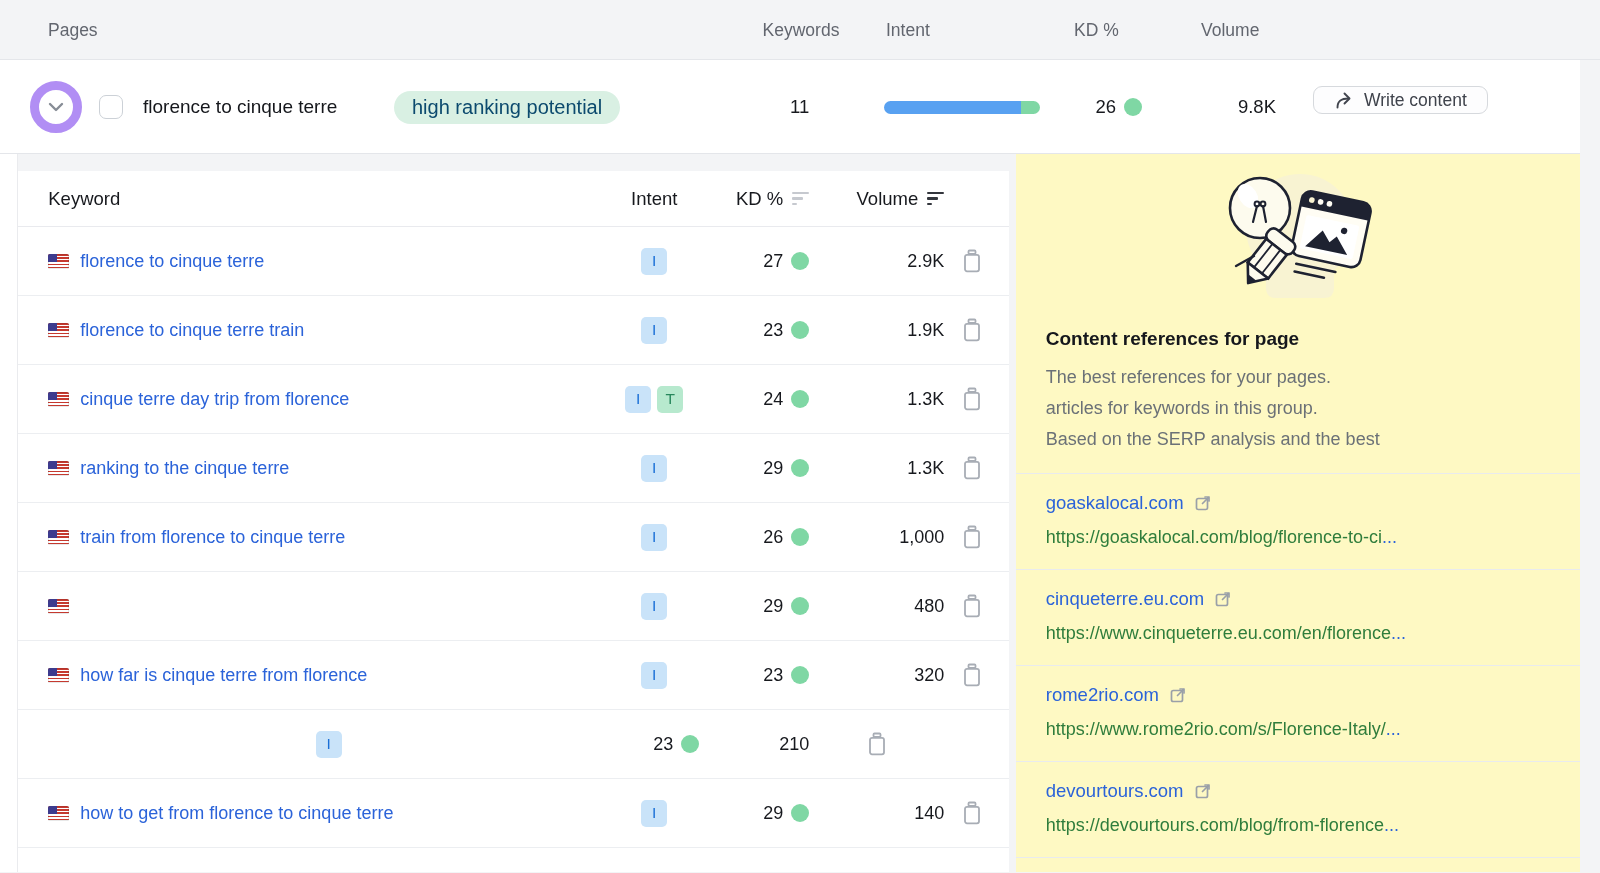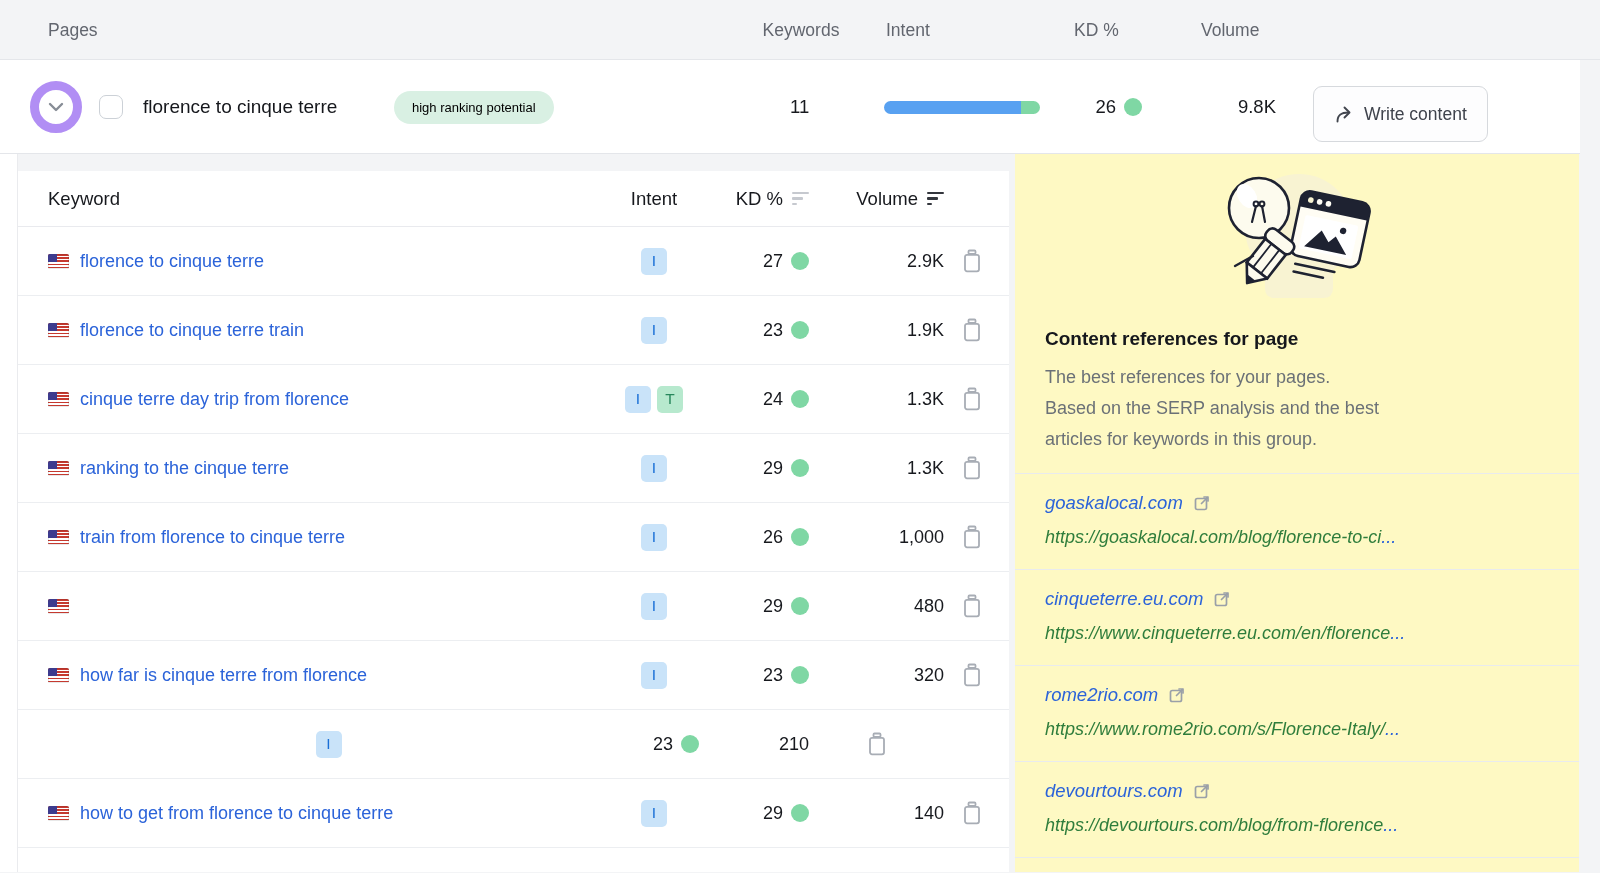--- a/index.html
+++ b/index.html
@@ -42,21 +42,21 @@
     position:absolute; left:99px; top:35px; width:24px; height:24px;
     border:1.5px solid #ccd1d7; border-radius:7px; background:#fff; cursor:pointer;
   }
   .group-title {
     position:absolute; left:143px; top:0; height:94px; line-height:94px;
     font-size:19px; color:#15171c; white-space:nowrap;
   }
   .ranking-badge {
     position:absolute; left:394px; top:31px; height:33px; line-height:33px;
     padding:0 18px; border-radius:17px;
-    background:#d9f0e3; color:#000000; font-size:13px; white-space:nowrap;
+    background:#d9f0e3; color:#0c4a6e; font-size:20px; white-space:nowrap;
   }
   .kw-count {
     position:absolute; left:790px; top:0; width:63px; height:94px; line-height:94px;
     font-size:18.5px; color:#17191e;
   }
   .intent-bar {
     position:absolute; left:884px; top:41px; width:156px; height:13px;
     border-radius:7px; overflow:hidden; display:flex;
   }
   .intent-bar .seg-blue  { background:#58a1f1; height:100%; }
@@ -65,29 +65,29 @@
     position:absolute; left:1078px; top:0; height:94px;
     display:flex; align-items:center; gap:8px;
   }
   .group-kd .num { font-size:18.5px; width:38px; text-align:right; }
   .dot { width:18px; height:18px; border-radius:50%; background:#7fd7a4; flex:none; }
   .group-volume {
     position:absolute; left:1190px; top:0; width:86px; height:94px; line-height:94px;
     text-align:right; font-size:18.5px;
   }
   .write-btn {
-    position:absolute; left:1313px; top:26px; height:56px;
+    position:absolute; left:1313px; top:26px; height:28px;
     display:flex; align-items:center; gap:10px; padding:0 20px;
     border:1px solid #d6d9dd; border-radius:9px; background:#fdfdfe;
     font-size:17.5px; color:#3f434c; cursor:pointer; white-space:nowrap;
     font-family:inherit;
   }
 
   
-  .main { display:flex; height:718px; background:#f3f4f6; }
+  .main { display:flex; height:718px; background:#f3f4f6;justify-content:space-between; }
   .left-gutter { width:18px; background:#fff; border-right:1px solid #eaebee; flex:none; }
   .table-panel { width:991px; flex:none; padding-top:17px; }
   .panel-gap { width:6px; flex:none; }
   .right-gutter { width:20px; flex:none; }
 
   
   .ktable { background:#fff; height:701px; }
   .trow, .thead {
     display:grid;
     grid-template-columns:1fr 90px 110px 135px 55px;
@@ -127,21 +127,21 @@
 
   .trash-btn { background:none; border:none; cursor:pointer; padding:2px; display:flex; }
 
   
   .right-panel { width:564px; flex:none; background:#fef9c3; padding:0 30px; overflow:hidden; }
   .illustration-wrap { display:flex; justify-content:center; padding-top:12px; height:158px; }
   .ref-title { font-size:19px; font-weight:700; color:#15171c; margin-top:16px; }
   .ref-desc { margin-top:12px; font-size:18px; line-height:31px; color:#6b7177; }
   .ref-desc span { display:block; }
   .ref-divider { border-top:1px solid #e9ebee; margin:18px -30px 0; }
-  .ref-item { padding:18px 0 21px; border-bottom:1px solid #e9ebee; margin:0 -30px; padding-left:30px; padding-right:30px;font-style:italic; }
+  .ref-item { padding:18px 0 21px; border-bottom:1px solid #e9ebee; margin:0 -30px; padding-left:30px; padding-right:30px; }
   .ref-domain { display:flex; align-items:center; gap:10px; }
   .ref-domain a { color:#2b63d9; font-size:18.5px; text-decoration:none; cursor:pointer; }
   .ref-url { margin-top:13px; font-size:18px; color:#2f7d3c; white-space:nowrap; }
   .ref-url .ellip { color:#2b63d9; }
   .ext-icon { flex:none; display:flex; }
 </style>
 </head>
 <body>
 
 <div class="topbar">
@@ -446,22 +446,22 @@
           <path d="M53 110 h26 l-13 16 z" fill="#fdfbee" stroke="#1e2231" stroke-width="2.6" stroke-linejoin="round"></path>
           <path d="M61 119 h10 l-5 7 z" fill="#1e2231"></path>
         </g>
         <path d="M28 100 l18 -10" stroke="#1e2231" stroke-width="2.4" stroke-linecap="round"></path>
       </svg>
     </div>
 
     <div class="ref-title">Content references for page</div>
     <div class="ref-desc">
       <span>The best references for your pages.</span>
+      <span>articles for keywords in this group.</span>
       <span>Based on the SERP analysis and the best</span>
-      <span>articles for keywords in this group.</span>
     </div>
     <div class="ref-divider"></div>
 
     <div class="ref-item">
       <div class="ref-domain">
         <a>goaskalocal.com</a>
         <span class="ext-icon">
             <svg width="18" height="18" viewBox="0 0 18 18" fill="none">
               <rect x="2.5" y="4.5" width="11" height="11" rx="1.8" stroke="#9aa0a8" stroke-width="1.7"></rect>
               <path d="M8.5 9.5 L15 3 M11 3 h4 v4" stroke="#9aa0a8" stroke-width="1.7" stroke-linecap="round" stroke-linejoin="round"></path>

